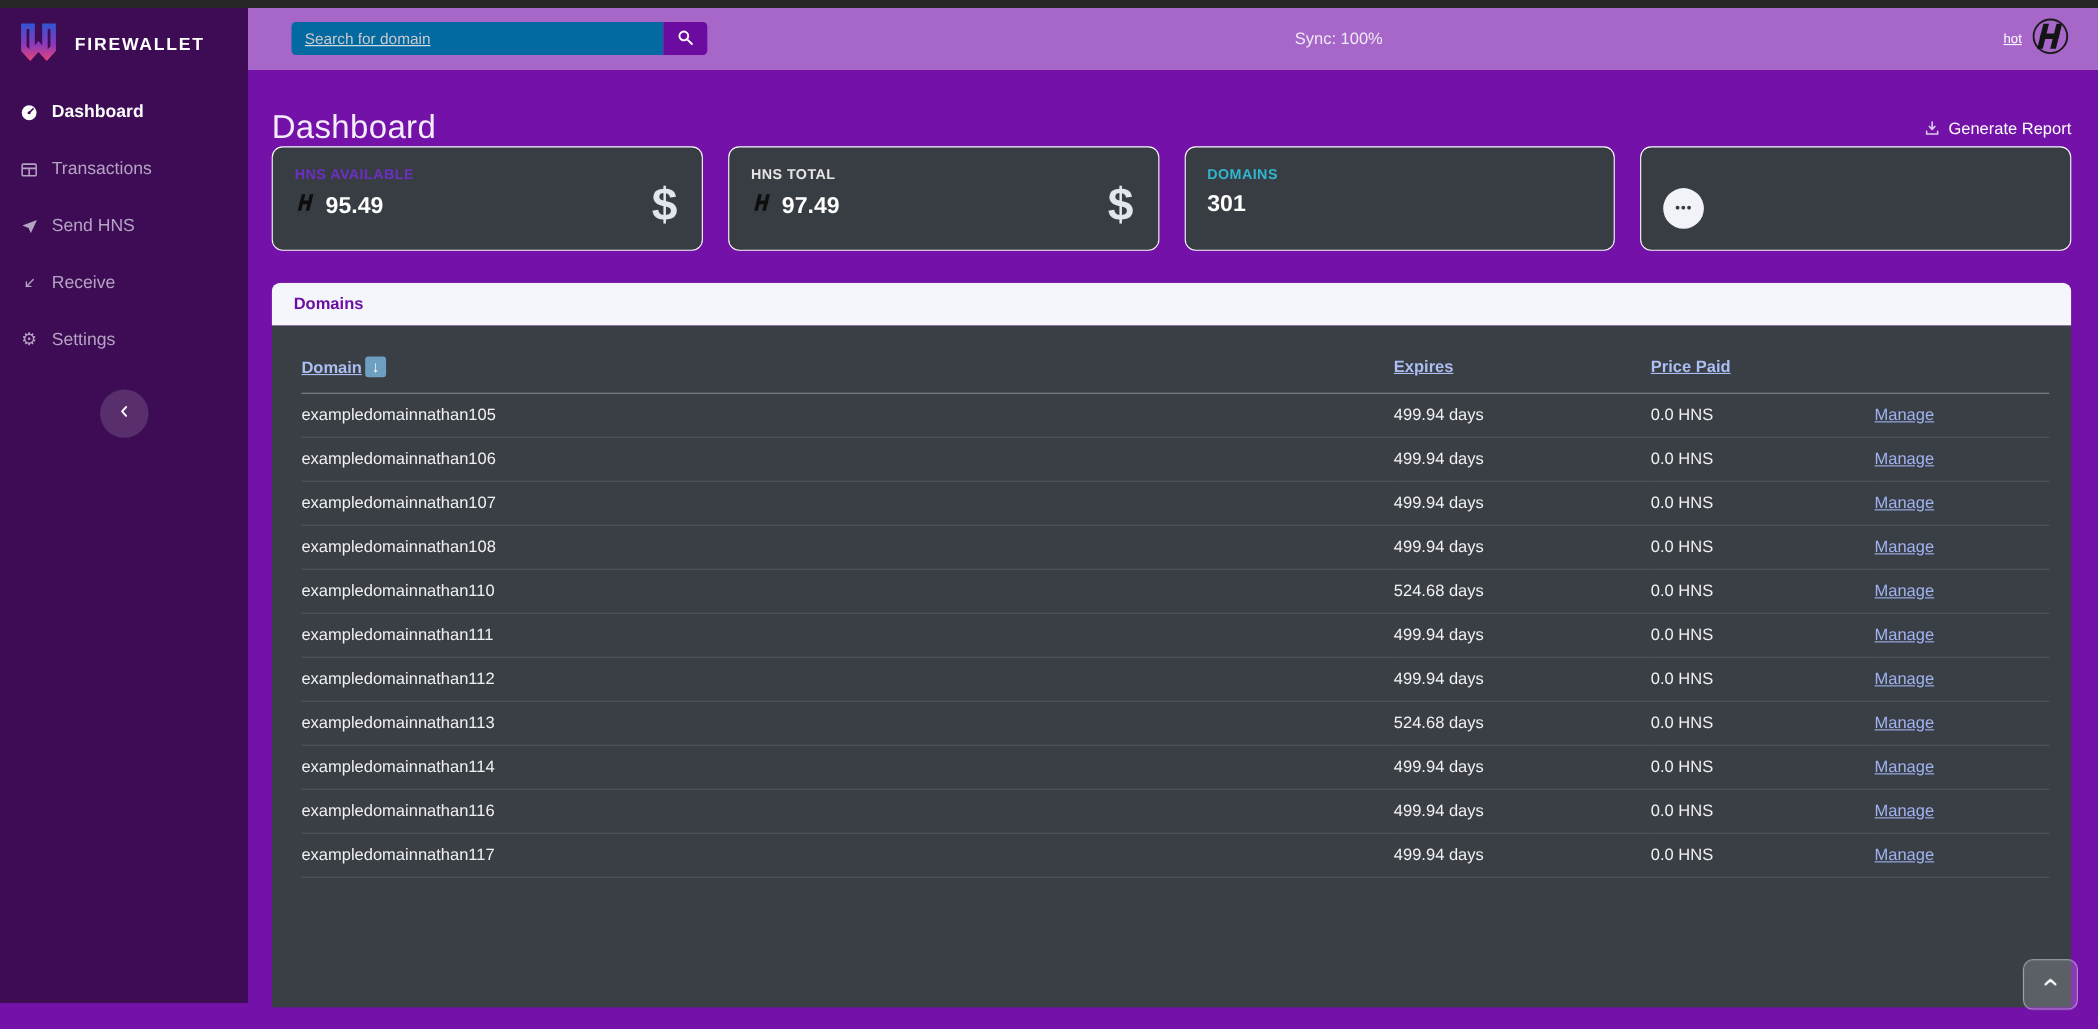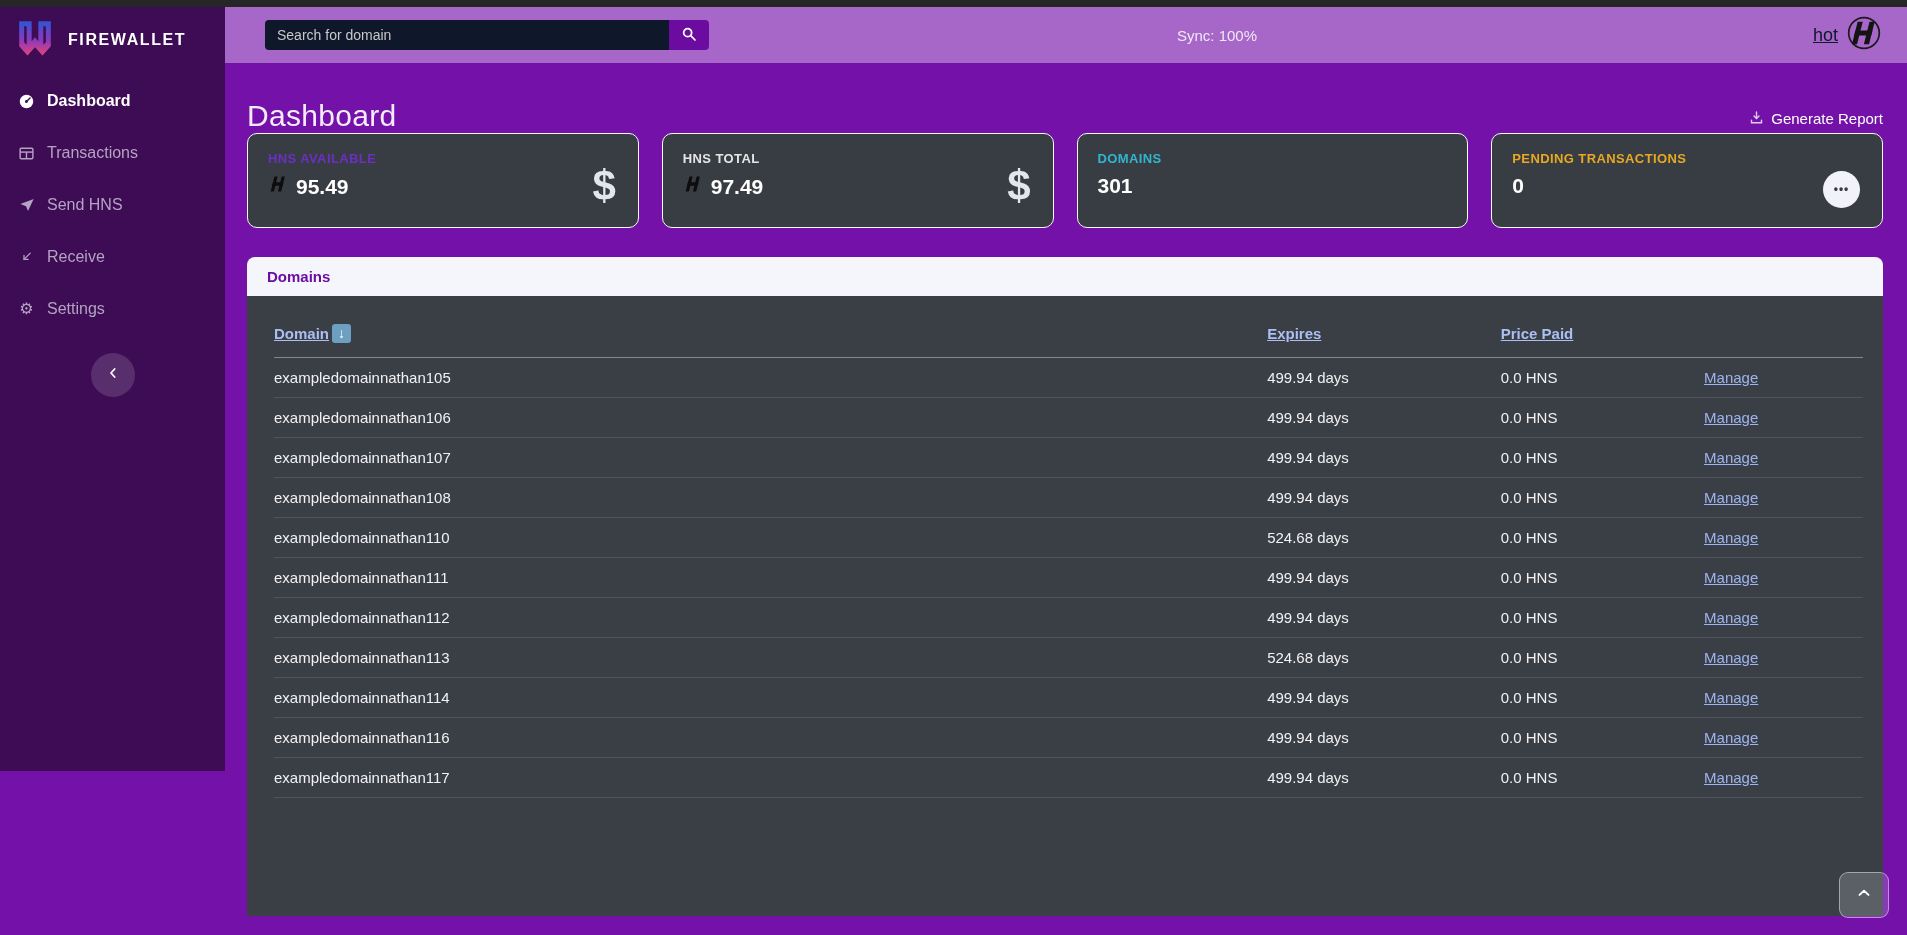--- a/index.html
+++ b/index.html
@@ -7,45 +7,45 @@
   body {
     width:1907px; height:935px; overflow:hidden;
     font-family:"Liberation Sans", sans-serif;
     background:#7411a8;
   }
 
   
   .top-strip { position:fixed; top:0; left:0; width:1907px; height:7px; background:#262626; z-index:60; }
 
   
-  .sidebar { position:fixed; top:7px; left:0; width:225px; height:764px; background:#3d0c55; z-index:50; }
+  .sidebar { position:fixed; top:7px; left:0; width:225px; height:904px; background:#3d0c55; z-index:50; }
   .brand { display:flex; align-items:center; gap:13px; padding:12px 10px 8px 15px; }
   .brand-name { color:#ffffff; font-weight:bold; font-size:16px; letter-spacing:1.6px; }
   .nav { padding-top:6px; }
   .nav-item { display:flex; align-items:center; gap:11px; padding:0 17px; height:52px;
               color:#b4a3c2; font-size:16px; cursor:pointer; }
   .nav-item.active { color:#ffffff; font-weight:bold; }
   .nav-icon { width:19px; display:flex; justify-content:center; align-items:center; color:#b4a3c2; }
   .nav-item.active .nav-icon { color:#ffffff; }
   .gear-glyph { font-size:16px; line-height:1; }
   .collapse-btn { width:44px; height:44px; border-radius:50%; background:rgba(255,255,255,0.14);
                   margin:18px auto 0; display:flex; align-items:center; justify-content:center; cursor:pointer; }
 
   
   .topbar { position:fixed; left:225px; top:7px; width:1682px; height:56px; background:#a767c9;
             display:flex; align-items:center; z-index:40; }
   .search-group { display:flex; margin-left:40px; }
-  .search-input { width:404px; height:30px; background:#0f172a; border:none; border-radius:4px 0 0 4px;
-                  color:#e8e8e8; font-size:14px; padding:0 12px; outline:none; }
+  .search-input { width:338px; height:30px; background:#0369a1; border:none; border-radius:4px 0 0 4px;
+                  color:#e8e8e8; font-size:14px; padding:0 12px; outline:none;text-decoration:underline; }
   .search-input::placeholder { color:#c9c9cb; }
   .search-btn { width:40px; height:30px; background:#6c0ba0; border:none; border-radius:0 4px 4px 0;
                 display:flex; align-items:center; justify-content:center; cursor:pointer; }
   .sync { position:absolute; left:952px; color:#efe8f6; font-size:15px; }
   .wallet { margin-left:auto; display:flex; align-items:center; gap:9px; padding-right:26px; cursor:pointer; }
-  .wallet-name { color:#0f172a; font-size:18px;text-decoration:underline; }
+  .wallet-name { color:#ffffff; font-size:12px;text-decoration:underline; }
 
   
   .main { position:absolute; left:225px; top:63px; width:1682px; padding:0 24px 0 22px; }
   .page-head { display:flex; align-items:flex-end; justify-content:space-between; height:70px; }
   .page-title { margin:0; font-size:30px; font-weight:400; color:#f4ecfb; letter-spacing:0.3px; }
   .report-btn { display:flex; gap:7px; color:#ffffff; font-size:15px;
                 cursor:pointer; padding-bottom:5px; }
   .report-btn svg { color:#dccdee; }
 
   
@@ -242,26 +242,20 @@
     <div class="card">
       <div>
         <div class="card-title" style="color: rgb(48, 182, 206);">DOMAINS</div>
         <div class="card-value">
           <span>301</span>
         </div>
       </div>
     </div>
 
     <div class="card">
-      <div>
-        <div class="card-title" style="color: rgb(231, 168, 34);">PENDING TRANSACTIONS</div>
-        <div class="card-value">
-          <span>0</span>
-        </div>
-      </div>
       <div class="ellipsis-badge">•••</div>
     </div>
 
   </section>
 
   <section class="panel">
     <div class="panel-head">Domains</div>
     <div class="panel-body">
       <table>
         <thead>

